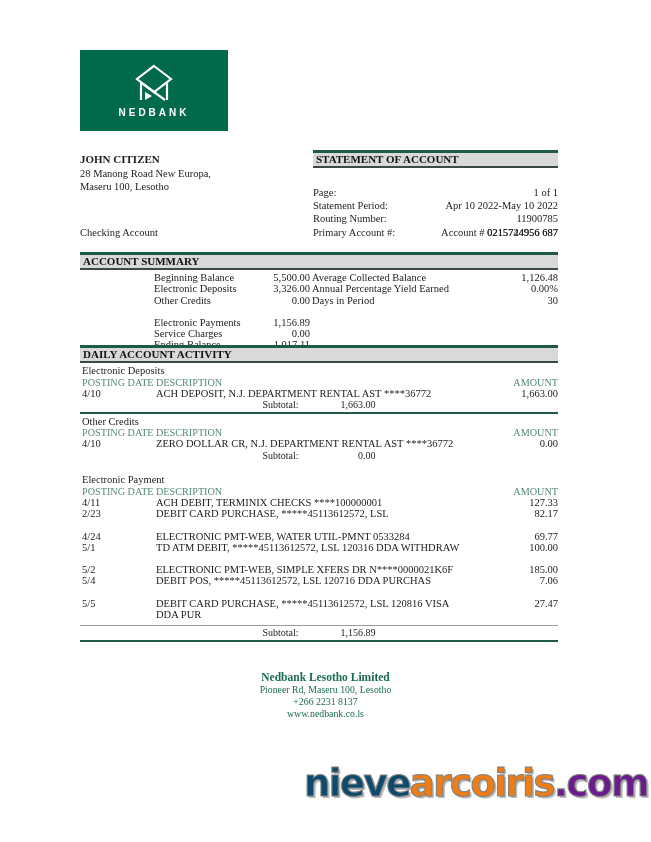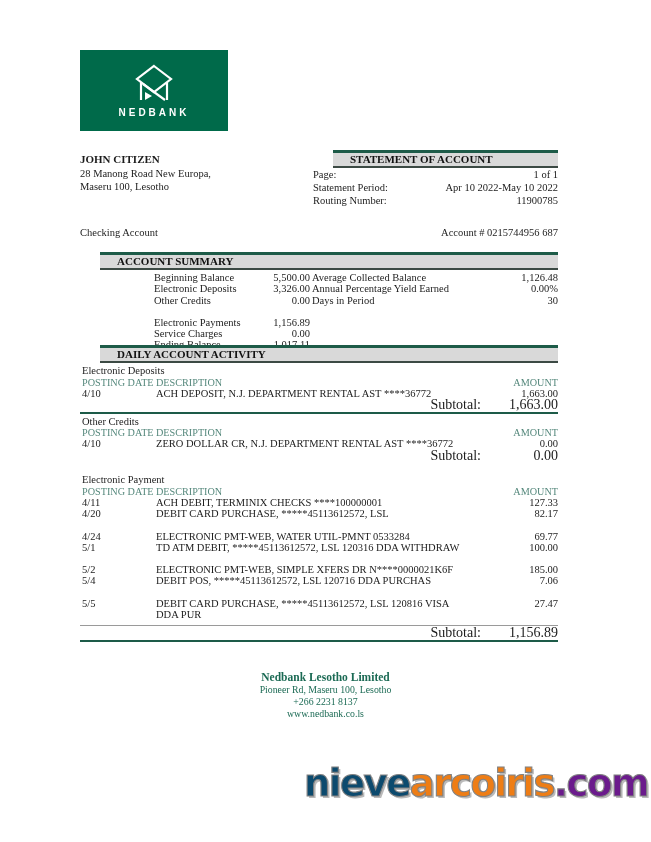--- a/index.html
+++ b/index.html
@@ -19,23 +19,23 @@
   }
 
   
   .info-row { position:absolute; left:80px; top:150px; width:478px; display:flex; justify-content:space-between;gap:20px; }
   .address { font-size:10.5px; line-height:13.5px; padding-top:3px; }
   .addr-name { font-weight:bold; font-size:11px; }
   .stmt-box { width:245px; }
   .section-bar {
     border-top:3px solid #1d5b48; border-bottom:2px solid #3c4a44;
     background:#d9d9d9; font-weight:bold; font-size:11px; line-height:13px;
-    padding:0 17px; color:#111111;margin-left:20px;
-  }
-  .stmt-rows { margin-top:0; }
+    padding:0 3px; color:#111111;
+  }
+  .stmt-rows { margin-top:18px; }
   .stmt-row { display:flex; justify-content:space-between; font-size:10.5px; line-height:13.2px; }
 
   
   .checking-row { position:absolute; left:80px; top:227px; width:478px; display:flex; justify-content:space-between; font-size:10.5px; }
 
   
   .summary { position:absolute; left:80px; top:252px; width:478px; }
   .summary-cols { display:flex; justify-content:flex-end; margin-top:2px; }
   .sum-left { width:158px; }
   .sum-right { width:248px; }
@@ -44,21 +44,21 @@
 
   
   .activity { position:absolute; left:80px; top:345px; width:478px; }
   .act-section-name { font-size:10.5px; line-height:11.5px; margin-top:2px; padding-left:2px; }
   .act-header { display:flex; font-size:10.2px; line-height:11.3px; color:#55887c; padding-left:2px; }
   .act-row { display:flex; font-size:10.5px; line-height:11.3px; padding-left:2px; }
   .col-date { width:74px; flex-shrink:0; }
   .col-desc { flex:1; }
   .col-amt { width:90px; flex-shrink:0; text-align:right; }
   .act-spacer { height:11px; }
-  .subtotal-row { display:flex; justify-content:flex-end; font-size:14px; line-height:11.5px; }
+  .subtotal-row { display:flex; justify-content:center; font-size:10px; line-height:11.5px; }
   .subtotal-topline { border-top:1px solid #9a9a9a; margin-top:5px; padding-top:1px; }
   .subtotal-amt { width:77px; text-align:right; }
   .divider { border-bottom:2.5px solid #1d5b48; margin-top:1px; margin-bottom:2px; }
 
   
   .footer { position:absolute; left:0; top:670px; width:651px; text-align:center; color:#1b6a54; }
   .footer-title { font-weight:bold; font-size:11.5px; line-height:14px; }
   .footer-line { font-size:9.8px; line-height:12px; }
 
   
@@ -105,20 +105,24 @@
             <span class="stmt-value">1 of 1</span>
           </div>
           <div class="stmt-row">
             <span class="stmt-label">Statement Period:</span>
             <span class="stmt-value">Apr 10 2022-May 10 2022</span>
           </div>
           <div class="stmt-row">
             <span class="stmt-label">Routing Number:</span>
             <span class="stmt-value">11900785</span>
           </div>
+          <div class="stmt-row">
+            <span class="stmt-label">Primary Account #:</span>
+            <span class="stmt-value">0215724956 687</span>
+          </div>
         </div>
     </div>
   </div>
 
   <div class="checking-row">
     <span>Checking Account</span>
     <span>Account # 0215744956 687</span>
   </div>
 
   <div class="summary">
@@ -208,21 +212,21 @@
           <span class="col-date">POSTING DATE</span>
           <span class="col-desc">DESCRIPTION</span>
           <span class="col-amt">AMOUNT</span>
         </div>
         <div class="act-row">
           <span class="col-date">4/11</span>
           <span class="col-desc">ACH DEBIT, TERMINIX CHECKS ****100000001</span>
           <span class="col-amt">127.33</span>
         </div>
         <div class="act-row">
-          <span class="col-date">4/20</span>
+          <span class="col-date">2/23</span>
           <span class="col-desc">DEBIT CARD PURCHASE, *****45113612572, LSL</span>
           <span class="col-amt">82.17</span>
         </div>
         <div class="act-spacer"></div>
         <div class="act-row">
           <span class="col-date">4/24</span>
           <span class="col-desc">ELECTRONIC PMT-WEB, WATER UTIL-PMNT 0533284</span>
           <span class="col-amt">69.77</span>
         </div>
         <div class="act-row">

